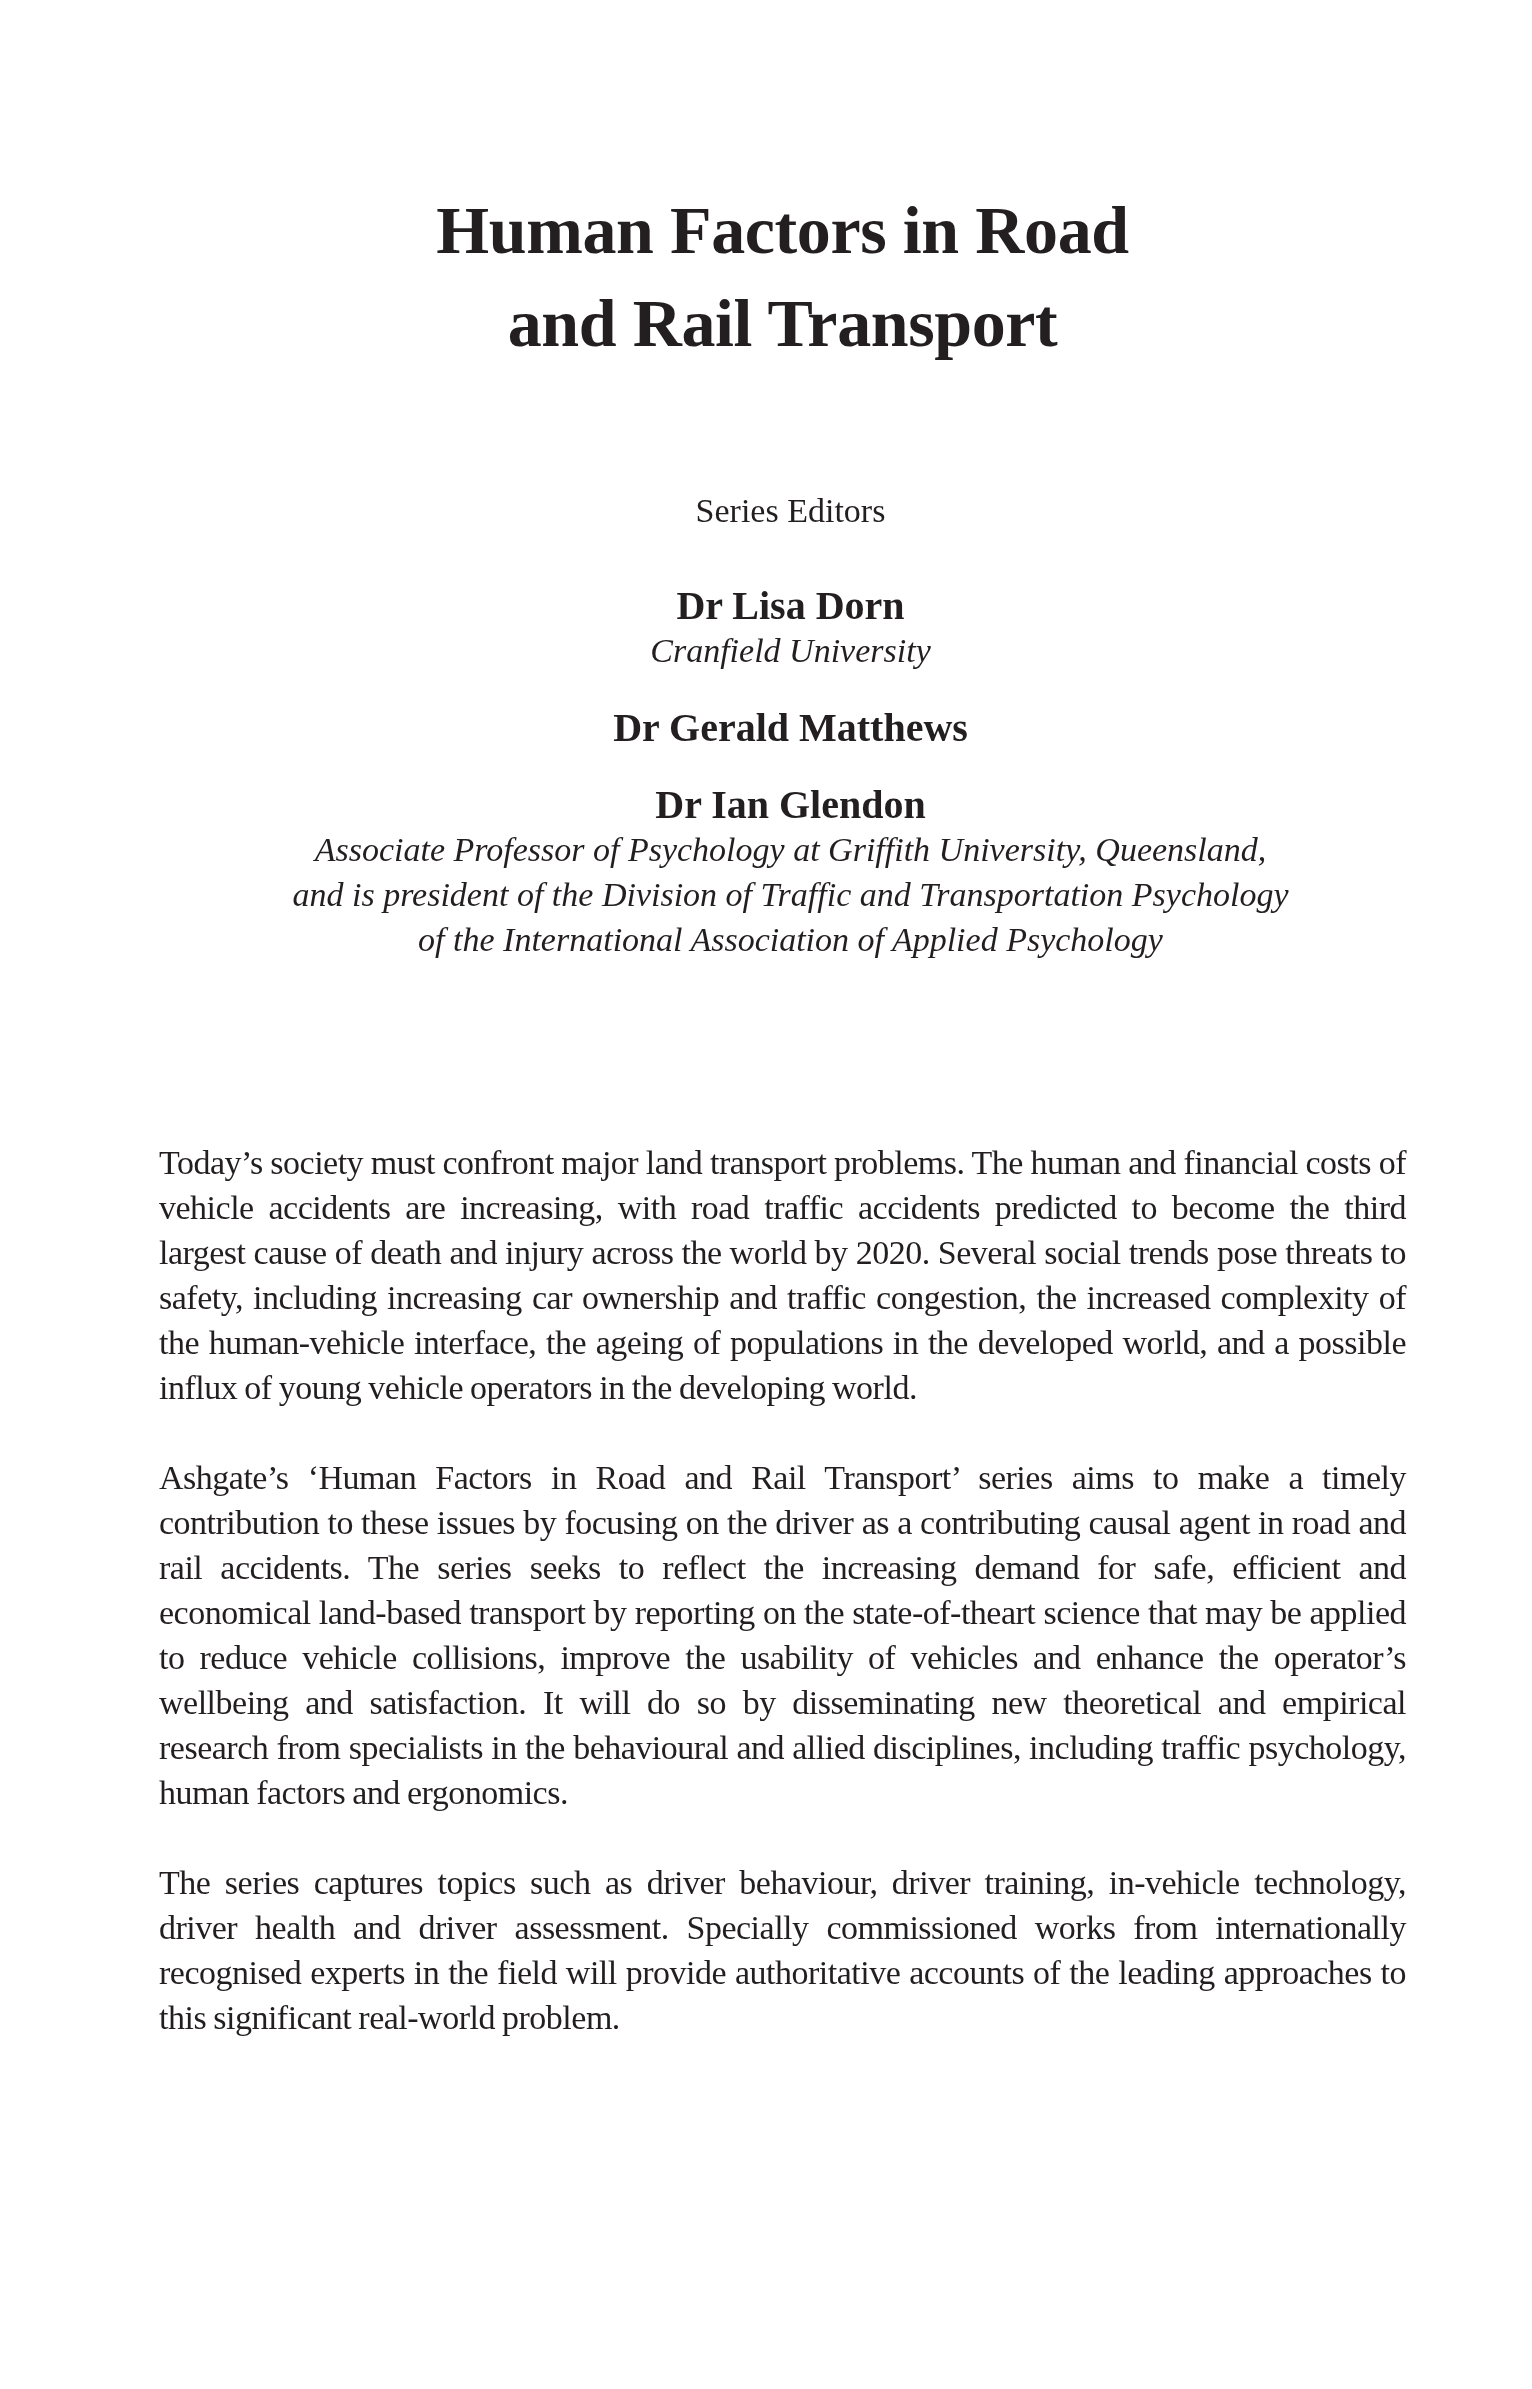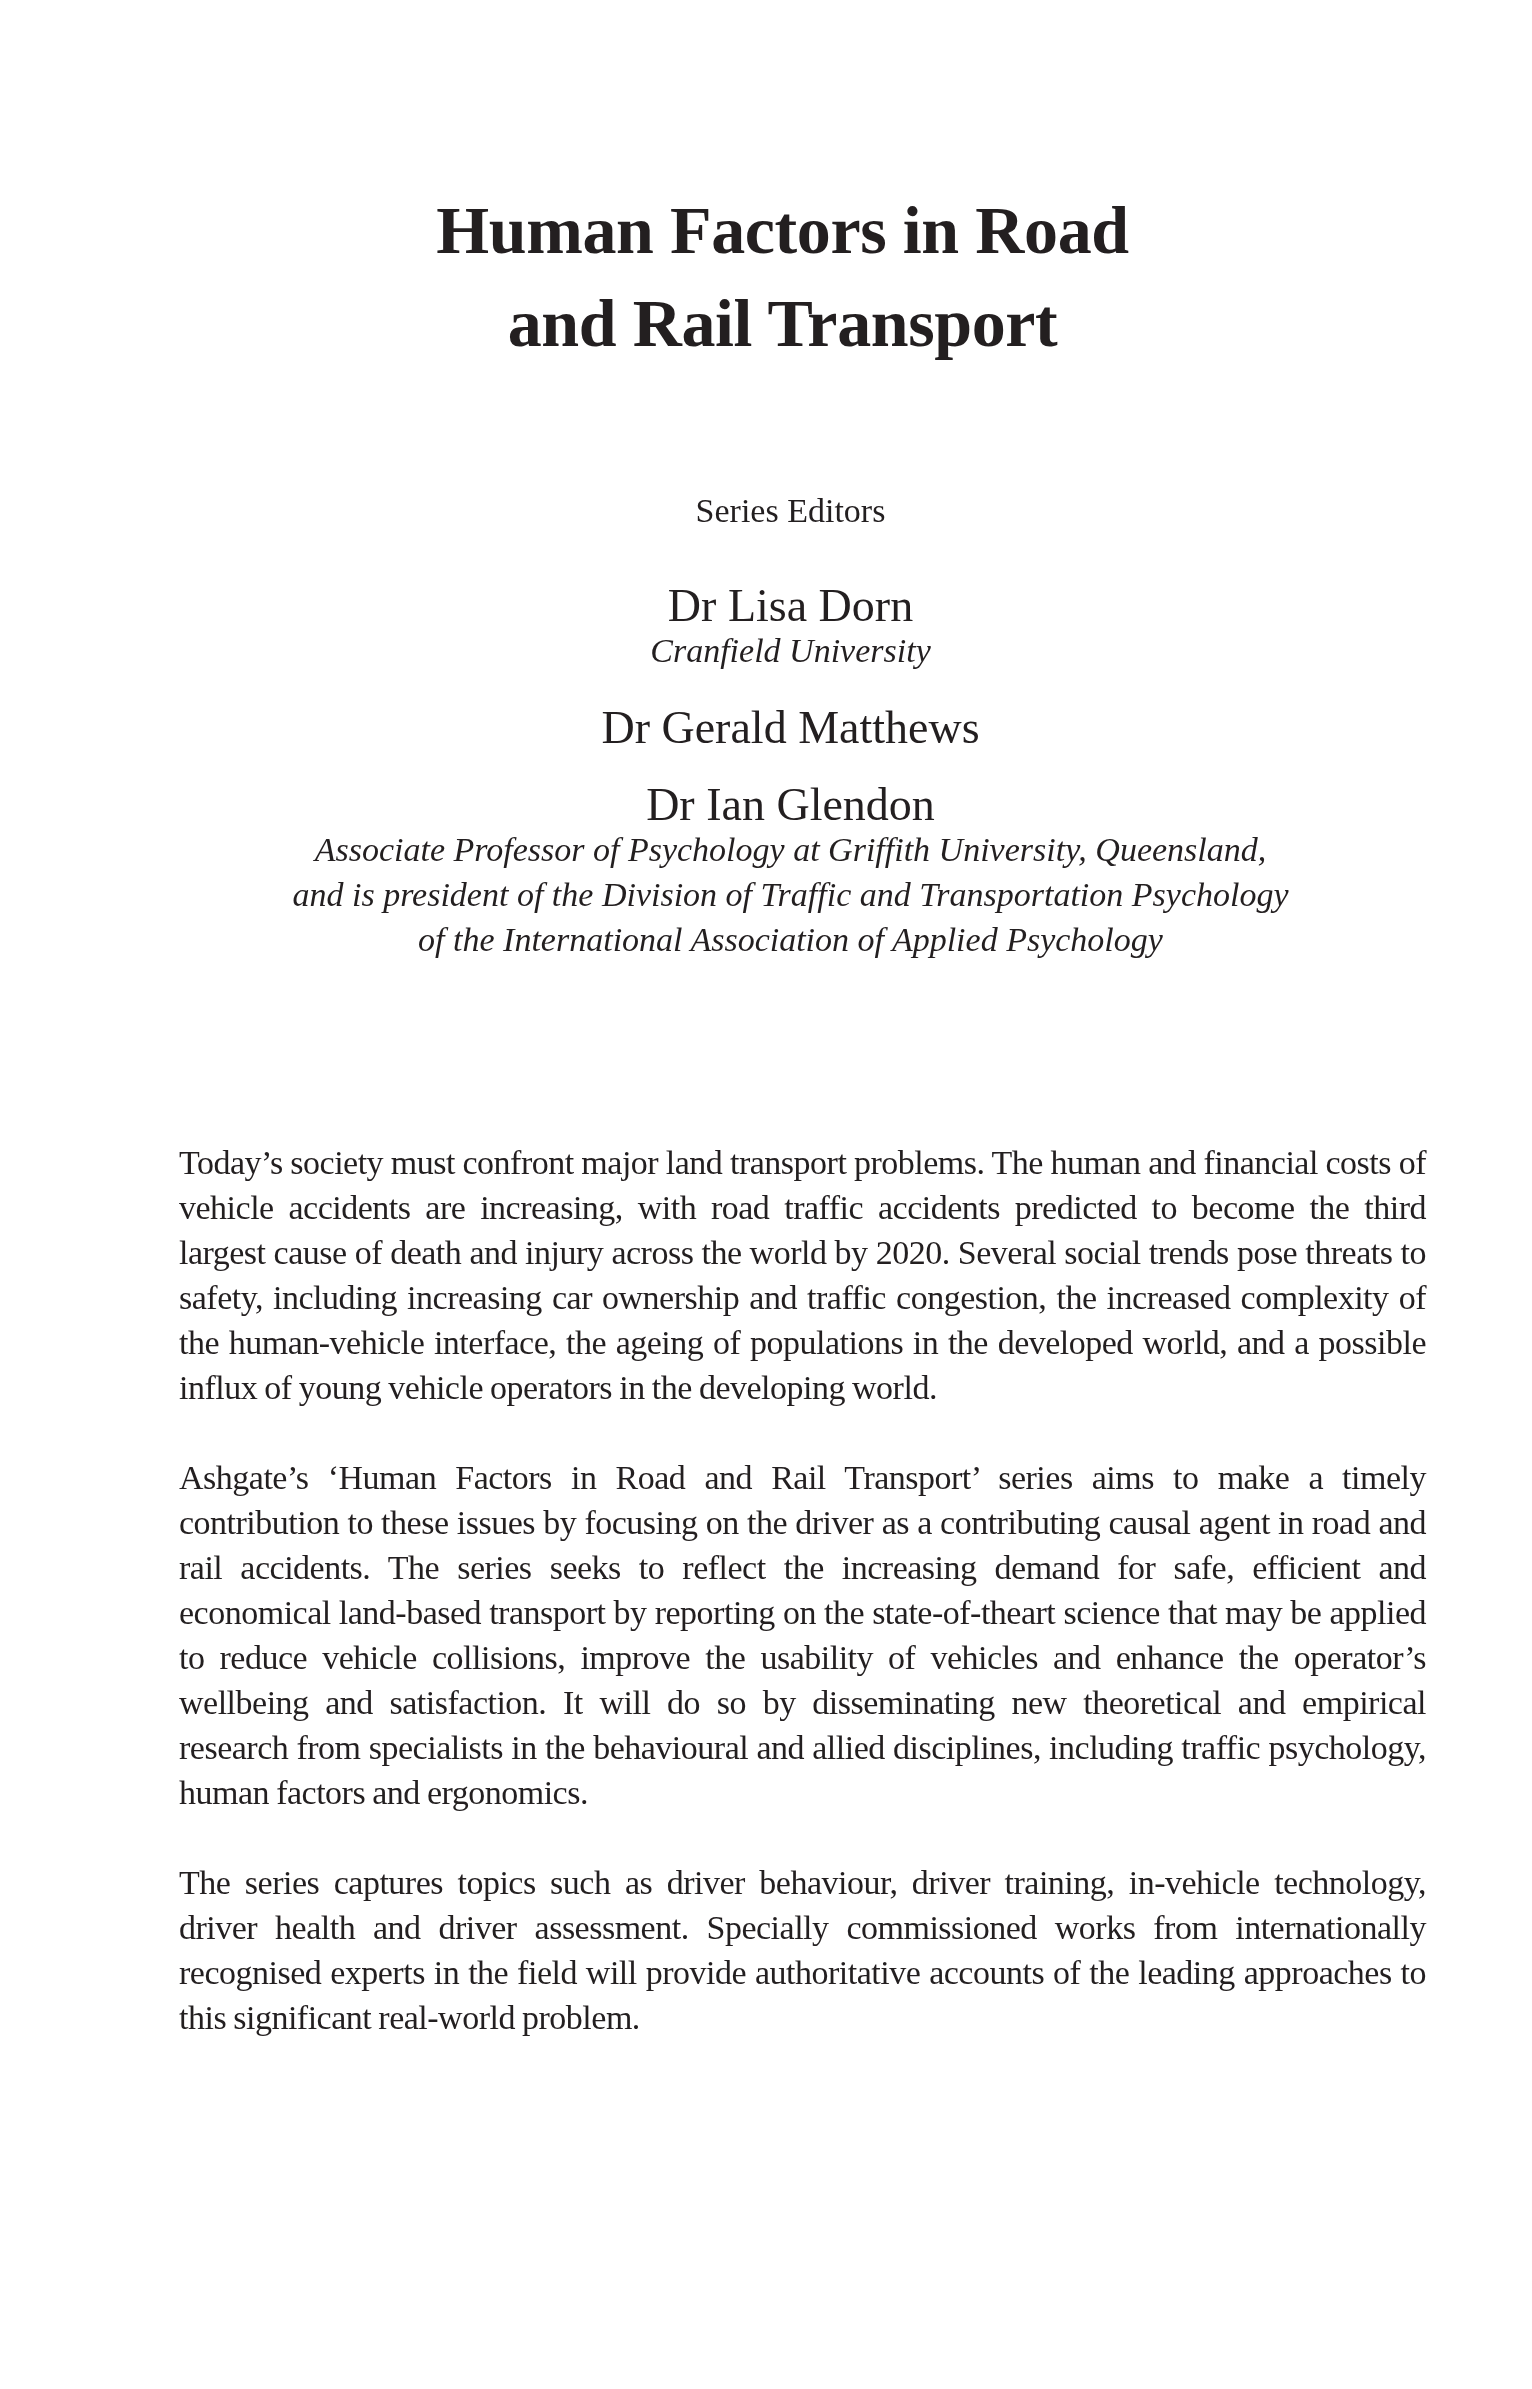--- a/index.html
+++ b/index.html
@@ -43,38 +43,37 @@
     }
     .editors-heading {
       font-size: 34px;
       line-height: 45px;
       margin: 0 0 50px 0;
     }
     .editor {
       margin: 0 0 32px 0;
     }
     .editor-name {
-      font-size: 46px;
-      font-weight: normal;
+      font-size: 40px;
+      font-weight: bold;
       line-height: 45px;
       display: block;
     }
     .editor-desc {
       font-size: 34px;
       font-style: italic;
       line-height: 45px;
       display: block;
     }
     .editor-desc span { display: block; }
     .body-text {
       position: absolute;
       left: 0;
       top: 1140px;
       width: 1247px;
-      margin-left: 20px;
     }
     .para {
       font-size: 34px;
       line-height: 45px;
       text-align: justify;
       margin: 0 0 45px 0;
       letter-spacing: -0.5px;
       word-spacing: -0.9px;
       hyphens: none;
     }

